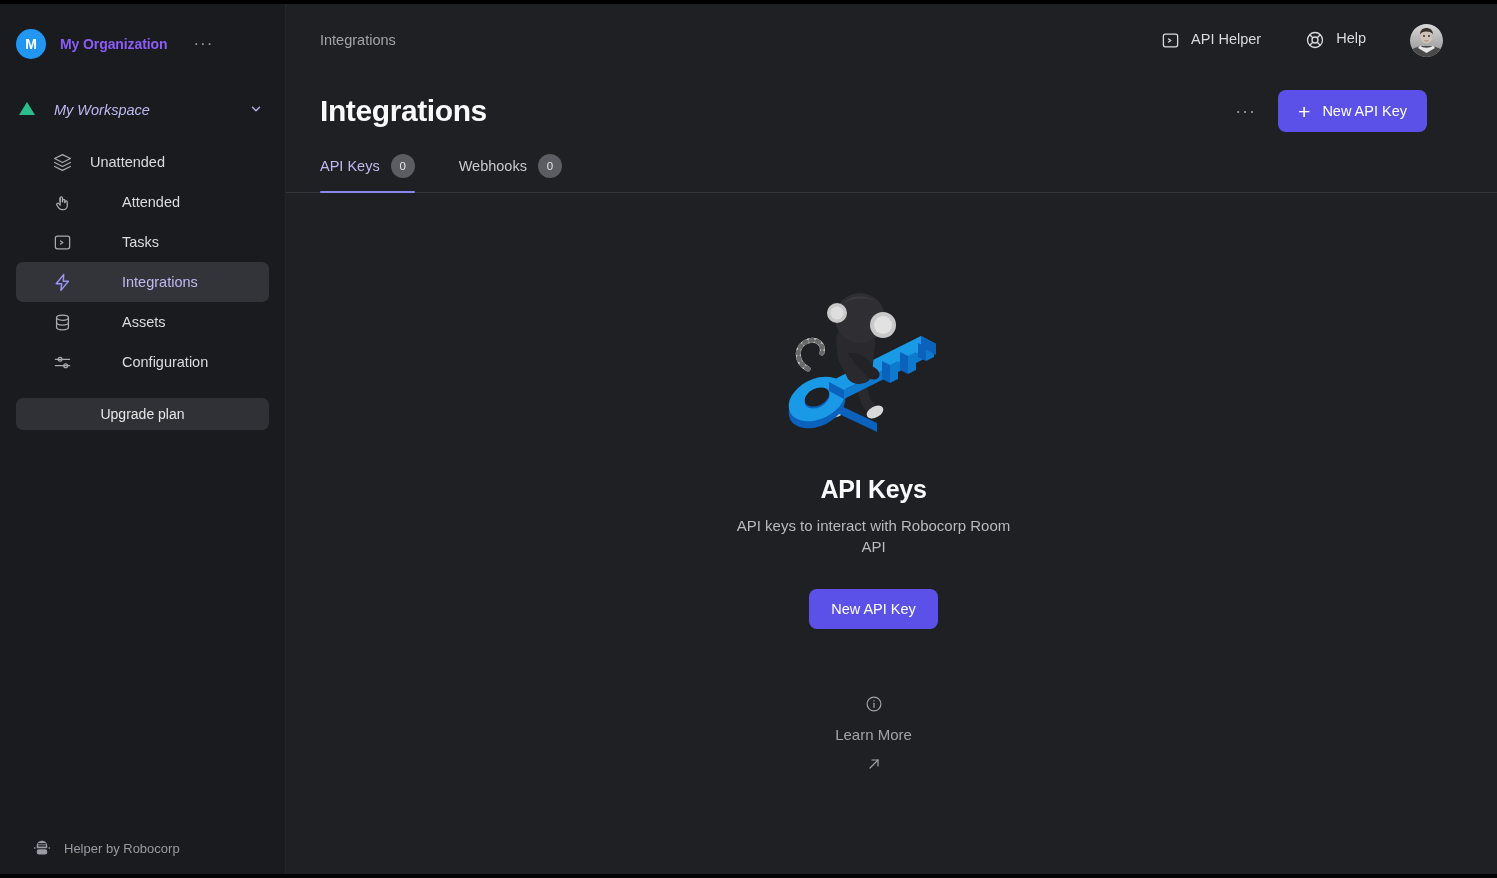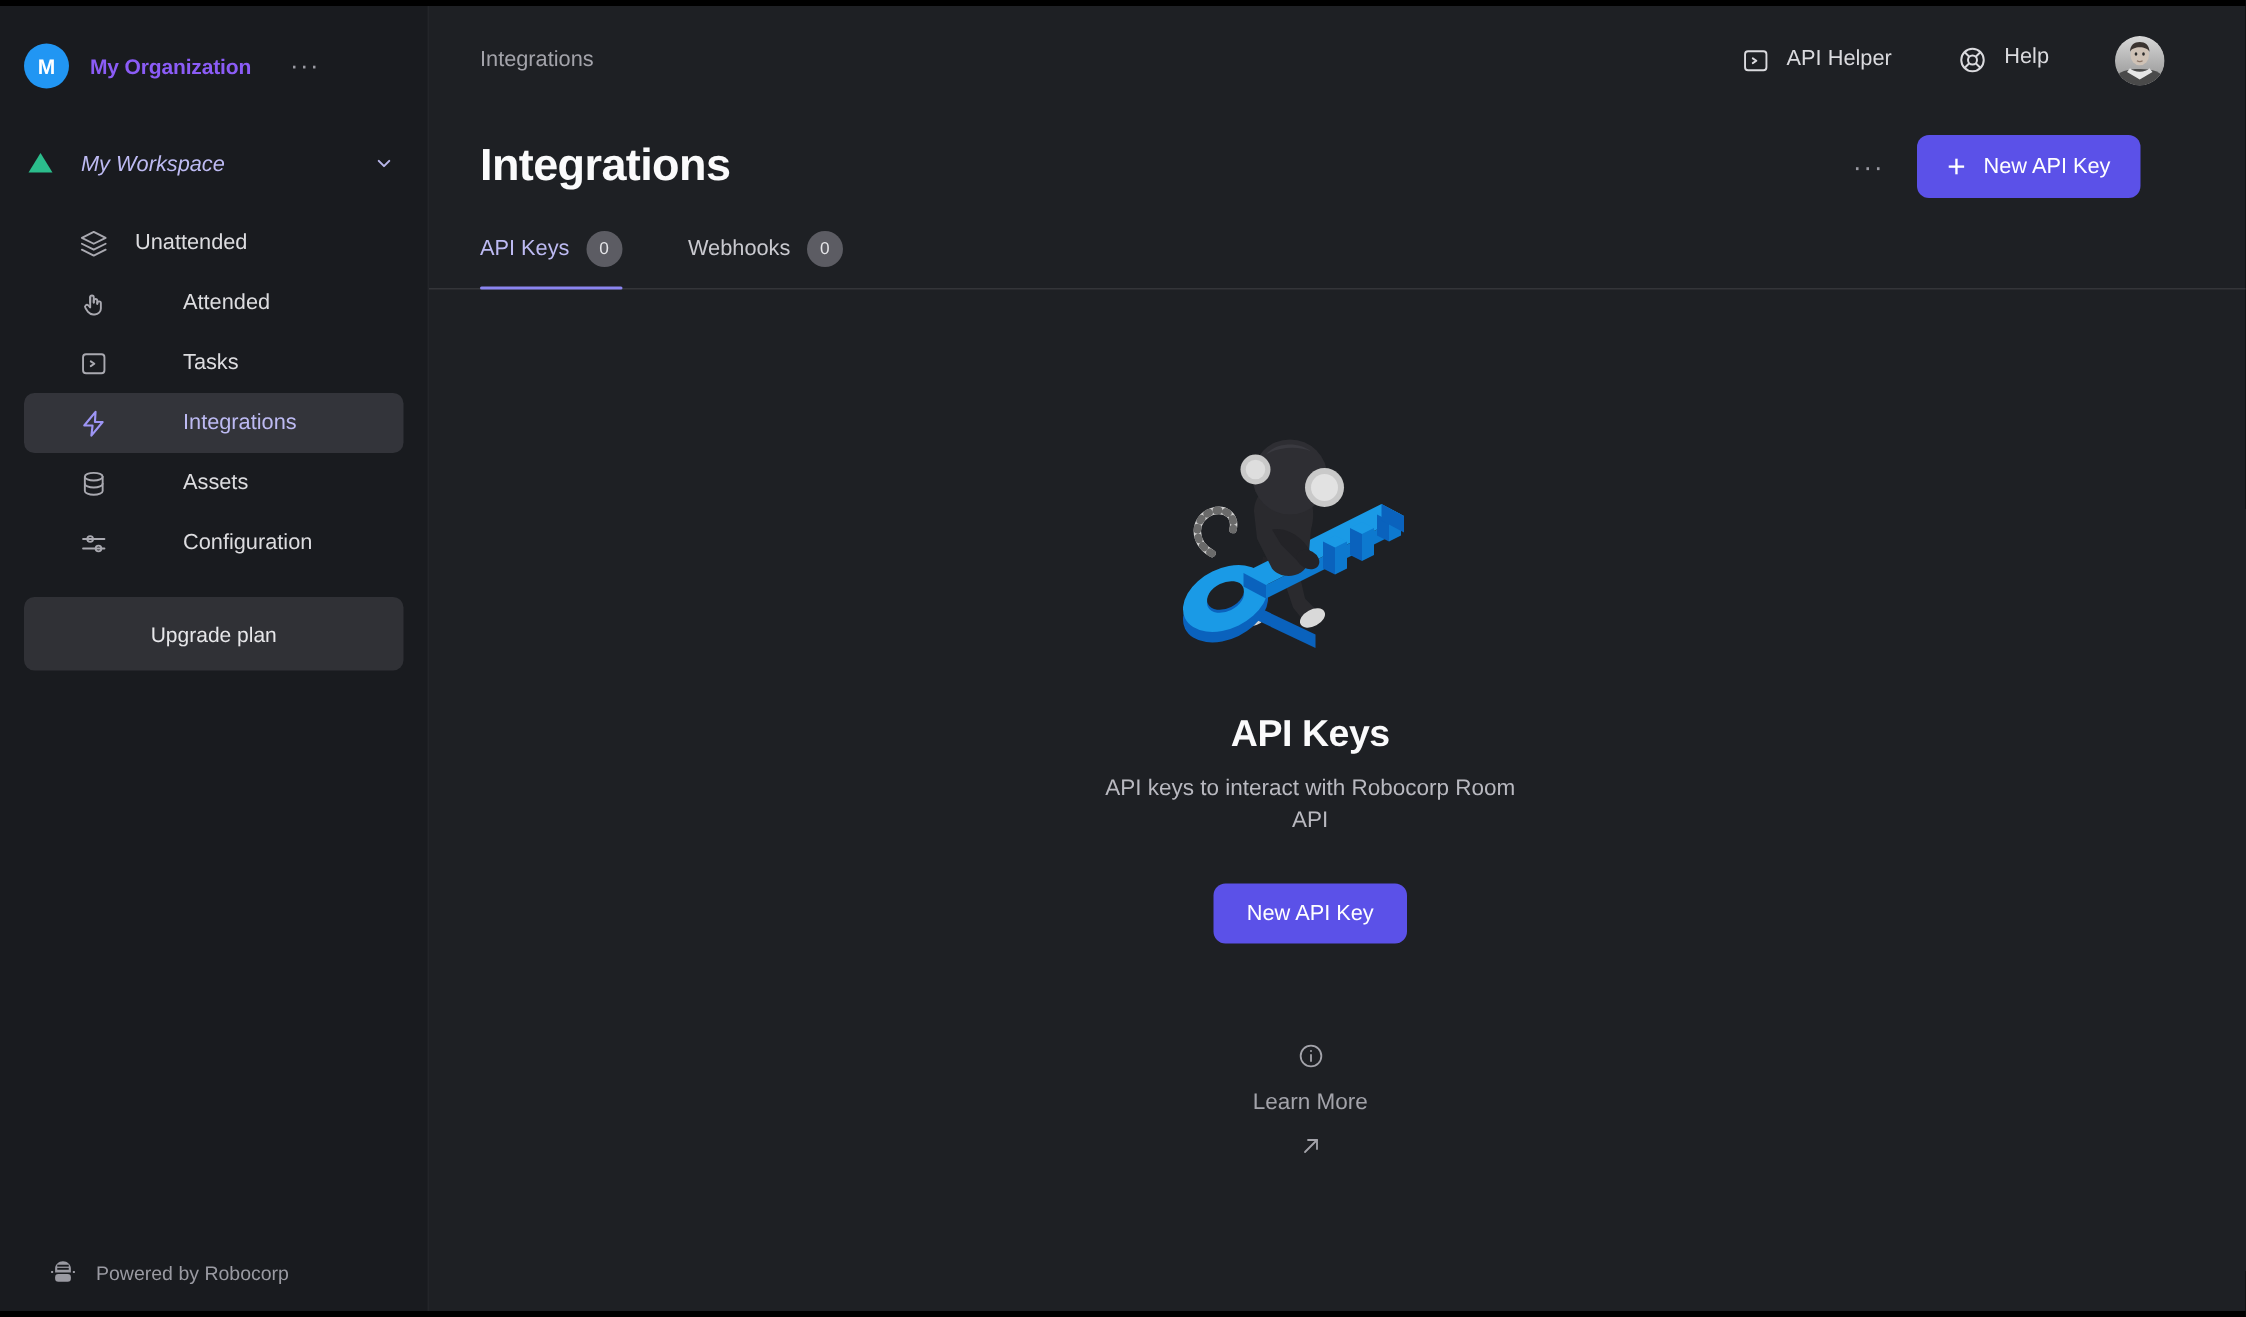--- a/index.html
+++ b/index.html
@@ -103,21 +103,21 @@
     font-size: 14.5px;
     color: #dcdcdf;
     white-space: nowrap;
   }
   .nav-item.active { background: #33343a; }
   .nav-item.active .nav-icon { color: #9d95f5; }
   .nav-item.active .nav-label { color: #bdbaf2; }
 
   .upgrade {
     margin: 16px 16px 0 16px;
-    height: 49px;
+    height: 32px;
     background: #303136;
     border-radius: 7px;
     display: flex; align-items: center; justify-content: center;
     font-size: 14px; color: #e6e6e9;
     cursor: pointer;
   }
 
   .footer {
     position: absolute;
     left: 0; bottom: 16px;
@@ -363,21 +363,21 @@
     <div class="footer">
       <span class="footer-logo">
         <svg width="20" height="20" viewBox="0 0 24 24" fill="#9a9aa2">
             <path d="M2.5 11.2h1.6v1.6H2.5zM19.9 11.2h1.6v1.6h-1.6z"></path>
             <path d="M12 3.4c-3.5 0-6.3 2.6-6.3 5.8v3.1h12.6V9.2c0-3.2-2.8-5.8-6.3-5.8z"></path>
             <rect x="5.7" y="13.6" width="12.6" height="6.2" rx="2.6"></rect>
             <rect x="7.4" y="6.2" width="9.2" height="1.5" fill="#191b1f"></rect>
             <rect x="7.4" y="8.7" width="9.2" height="1.5" fill="#191b1f"></rect>
           </svg>
       </span>
-      <span class="footer-text">Powered by Robocorp</span>
+      <span class="footer-text">Helper by Robocorp</span>
     </div>
   </aside>
 
   <main class="main">
 
     <div class="topbar">
       <div class="breadcrumb">Integrations</div>
       <div class="topbar-right">
 
         <div class="top-link">

